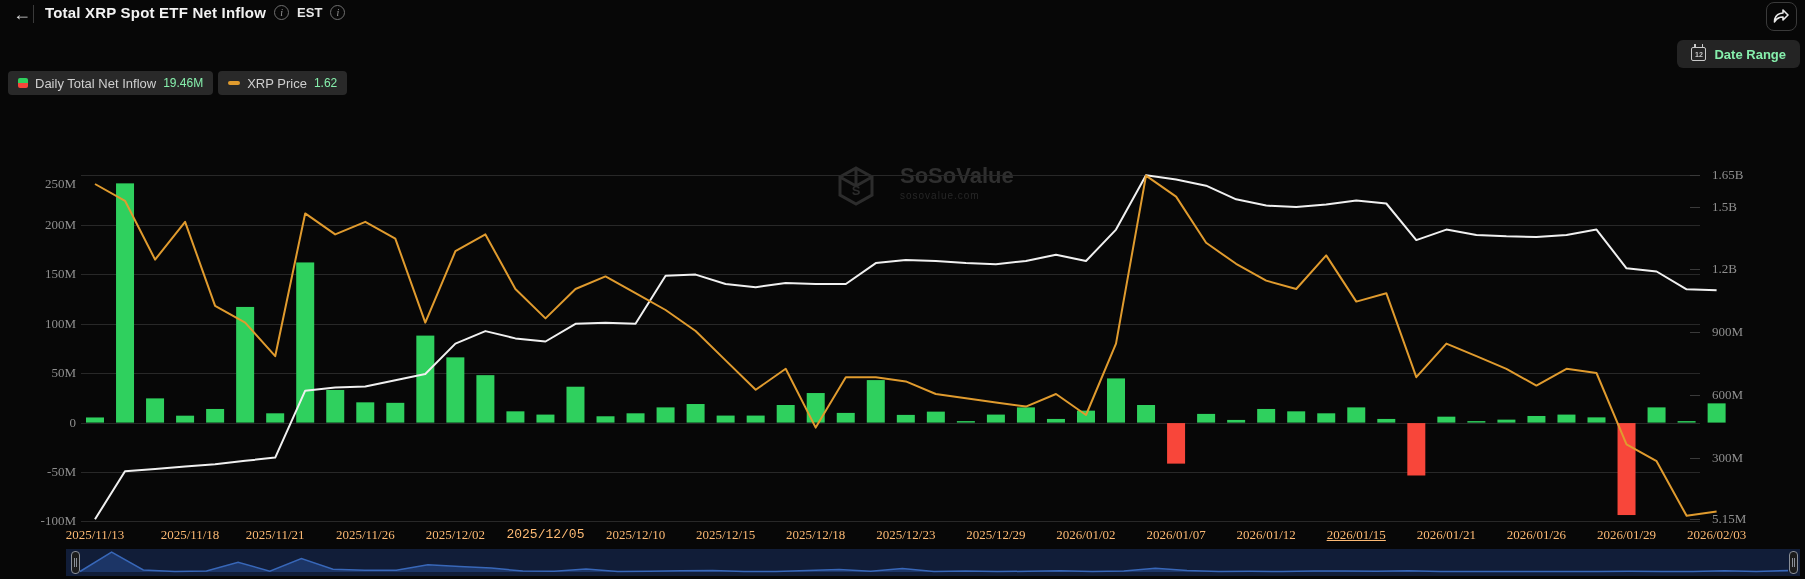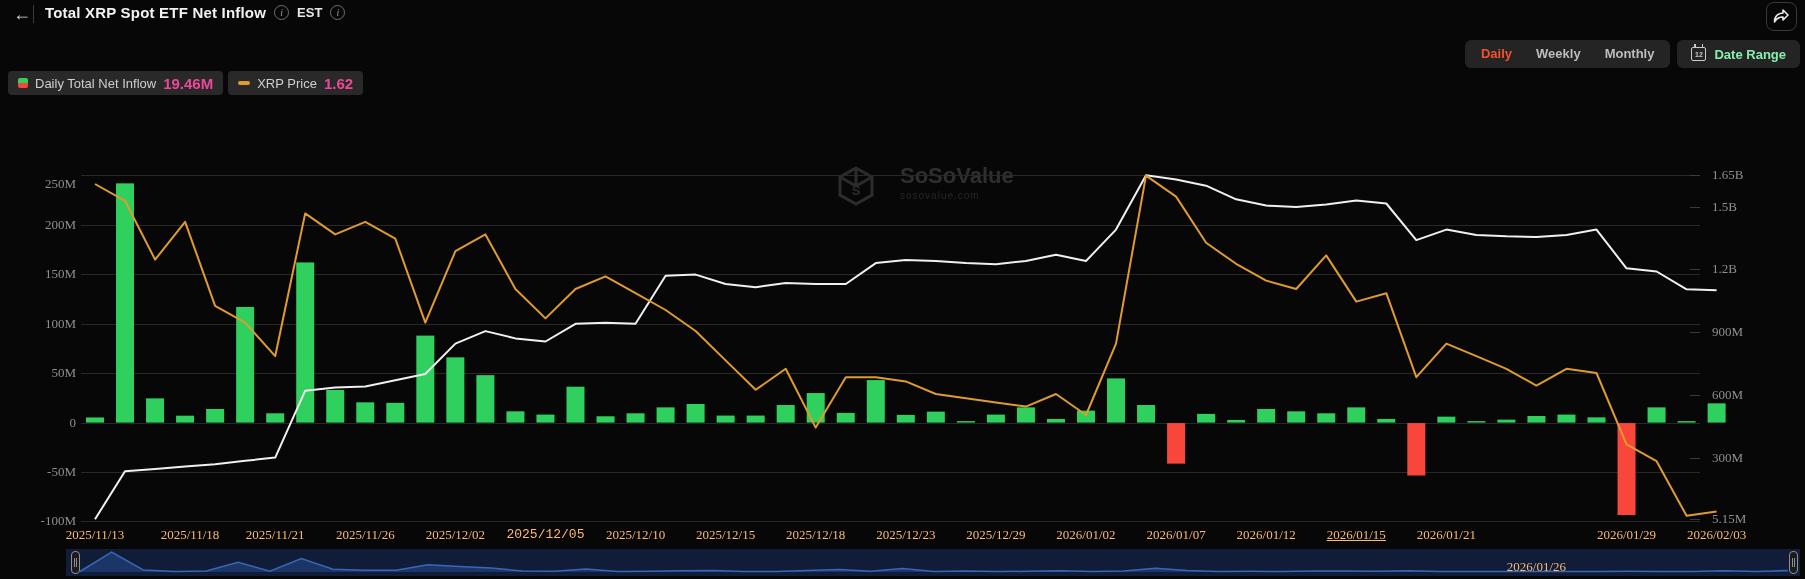--- a/index.html
+++ b/index.html
@@ -32,21 +32,21 @@
   .cal { width:15px; height:14px; border:1.5px solid #c9c9c9; border-radius:2px; position:relative;
          font-size:7px; font-weight:bold; color:#c9c9c9; text-align:center; line-height:13px; }
   .cal:before, .cal:after { content:""; position:absolute; top:-4px; width:1.5px; height:3px; background:#c9c9c9; }
   .cal:before { left:2px; } .cal:after { right:2px; }
 
   
   .legend { position:absolute; left:8px; top:71px; display:flex; gap:5px; }
   .chip { display:flex; align-items:center; gap:7px; background:#292929; border-radius:4px;
           height:24px; padding:0 10px; cursor:pointer; }
   .chip .lab { font-size:13px; color:#cfcfcf; }
-  .chip .val { font-size:15px; font-weight:bold; color:#ec4899; }
+  .chip .val { font-size:12px; font-weight:normal; color:#86efac; }
   .sw-bar { width:10px; height:10px; border-radius:2px;
             background:linear-gradient(to bottom,#2fd05e 0 50%, #f8463a 50% 100%); }
   .sw-line { width:12px; height:4px; border-radius:2px; }
 
   
   #chart { position:absolute; left:0; top:0; width:1805px; height:579px; }
   .gline { position:absolute; height:1px; background:#282828; }
   .rtick { position:absolute; height:1px; background:#3a3a3a; }
   .ylab { position:absolute; width:70px; text-align:right; font-family:"Liberation Serif", serif;
           font-size:13px; color:#8f8f8f; }
@@ -88,25 +88,20 @@
       <span class="info-ic">i</span>
     </div>
     <div class="share-btn">
       <svg width="17" height="15" viewBox="0 0 17 15">
         <path d="M10 1 L15 6 L10 11 L10 8 C5 8 3 10 1.5 13 C1.5 8 4 4.5 10 4 Z" fill="none" stroke="#e8e8e8" stroke-width="1.6" stroke-linejoin="round"></path>
       </svg>
     </div>
   </div>
 
   <div class="tool-row">
-    <div class="seg-group">
-      <span class="seg active" id="seg-daily" style="color: rgb(244, 80, 44);">Daily</span>
-      <span class="seg">Weekly</span>
-      <span class="seg">Monthly</span>
-    </div>
     <div class="daterange">
       <span class="cal">12</span>
       <span class="lbl">Date Range</span>
     </div>
   </div>
 
   <div class="legend">
     <div class="chip">
       <span class="sw-bar"></span>
       <span class="lab">Daily Total Net Inflow</span>
@@ -181,21 +176,21 @@
       <div class="xlab" style="left: 590.54px; top: 527px;">2025/12/10</div>
       <div class="xlab" style="left: 680.63px; top: 527px;">2025/12/15</div>
       <div class="xlab" style="left: 770.72px; top: 527px;">2025/12/18</div>
       <div class="xlab" style="left: 860.81px; top: 527px;">2025/12/23</div>
       <div class="xlab" style="left: 950.9px; top: 527px;">2025/12/29</div>
       <div class="xlab" style="left: 1040.99px; top: 527px;">2026/01/02</div>
       <div class="xlab" style="left: 1131.08px; top: 527px;">2026/01/07</div>
       <div class="xlab" style="left: 1221.17px; top: 527px;">2026/01/12</div>
       <div class="xlab" style="left: 1311.26px; top: 527px; text-decoration: underline;">2026/01/15</div>
       <div class="xlab" style="left: 1401.35px; top: 527px;">2026/01/21</div>
-      <div class="xlab" style="left: 1491.44px; top: 527px; margin-top: 32px;">2026/01/26</div>
+      <div class="xlab" style="left: 1491.44px; top: 527px;">2026/01/26</div>
       <div class="xlab" style="left: 1581.53px; top: 527px;">2026/01/29</div>
       <div class="xlab" style="left: 1671.62px; top: 527px;">2026/02/03</div>
       <svg class="plot" width="1805" height="579">
         <rect x="86" y="417.45928000000004" width="18" height="5.14072" fill="#2fd05e"></rect>
         <rect x="116.03" y="183.3588" width="18" height="239.24120000000002" fill="#2fd05e"></rect>
         <rect x="146.06" y="398.3793" width="18" height="24.2207" fill="#2fd05e"></rect>
         <rect x="176.09" y="415.6798" width="18" height="6.9202" fill="#2fd05e"></rect>
         <rect x="206.12" y="408.95732000000004" width="18" height="13.64268" fill="#2fd05e"></rect>
         <rect x="236.15" y="306.9338" width="18" height="115.6662" fill="#2fd05e"></rect>
         <rect x="266.18" y="413.30716" width="18" height="9.29284" fill="#2fd05e"></rect>

